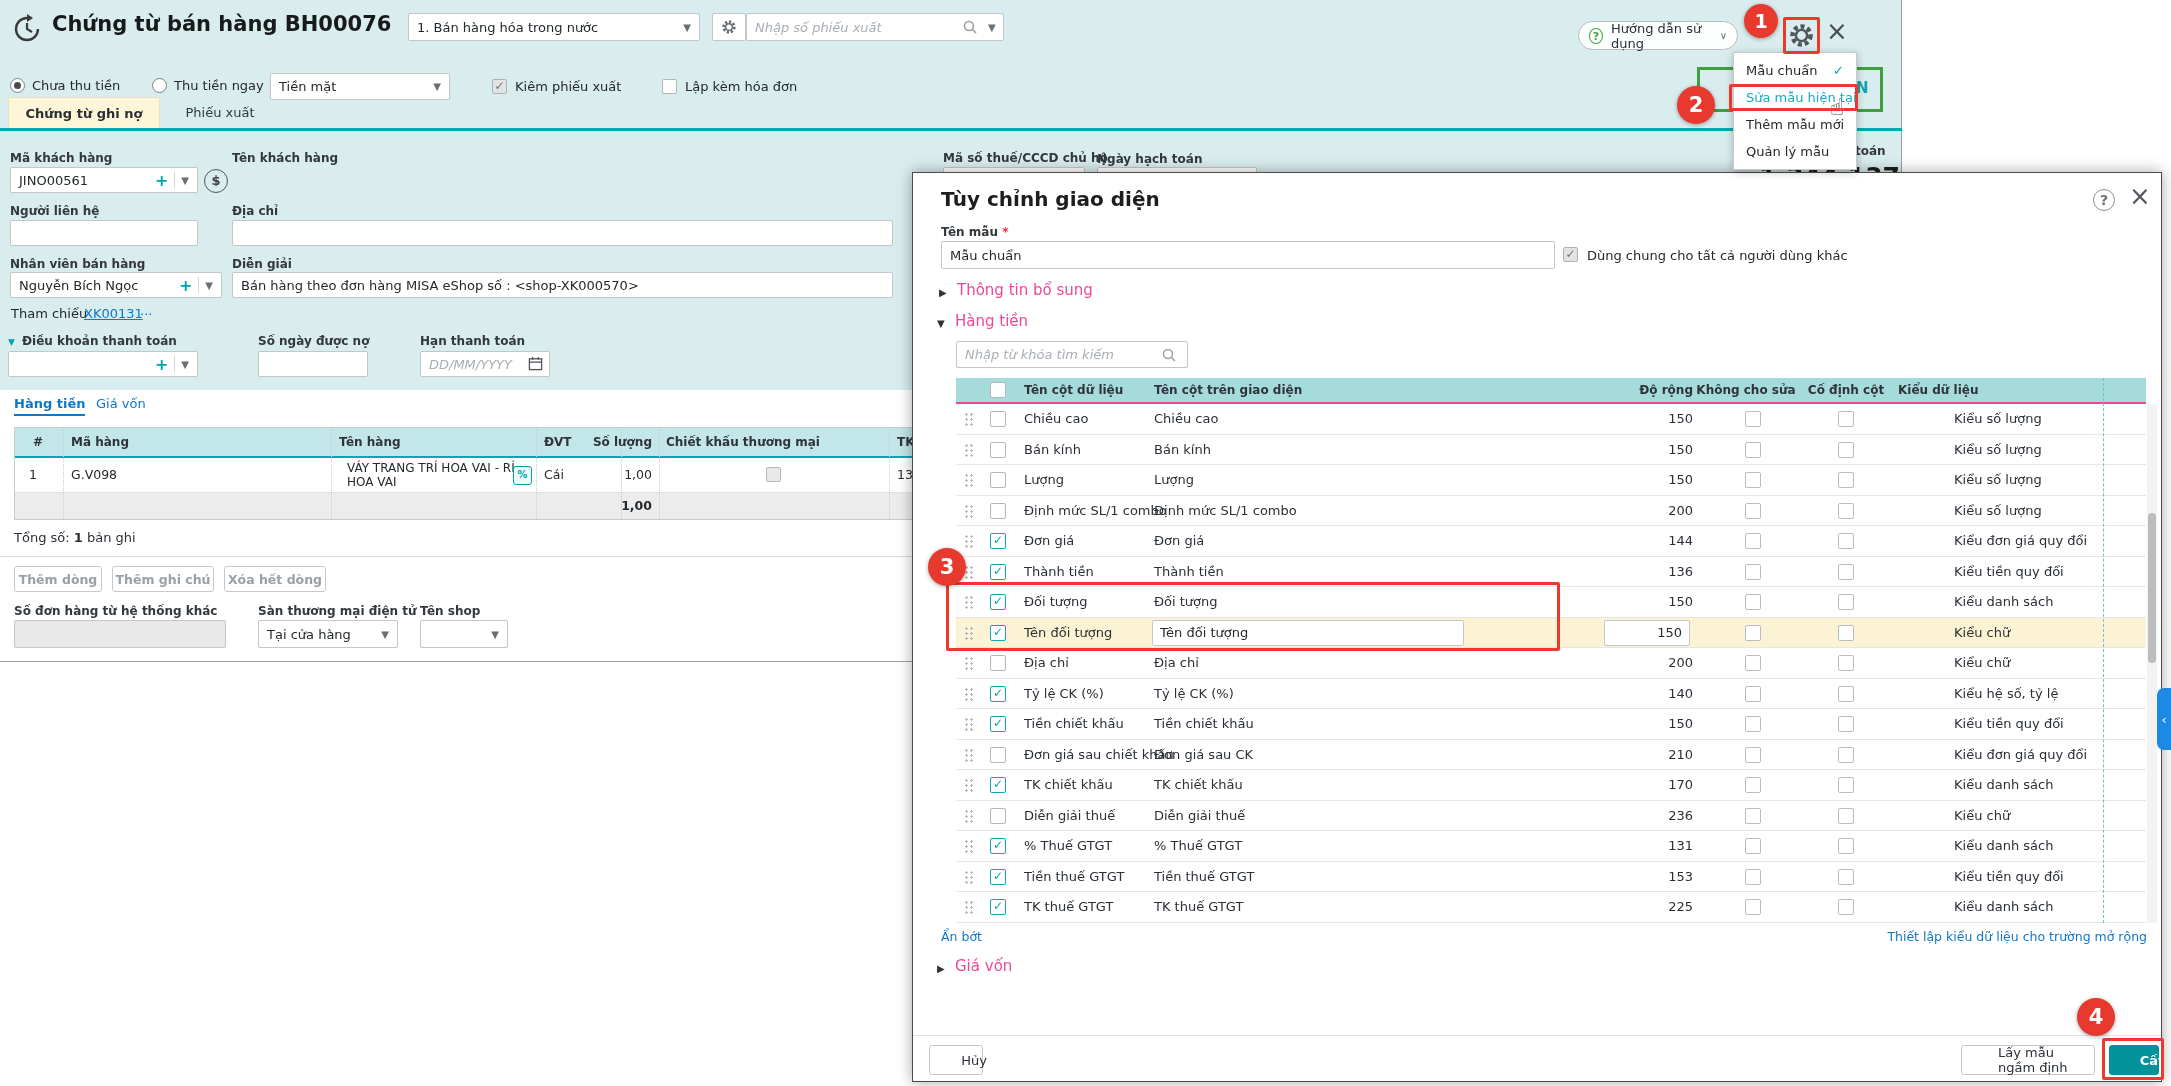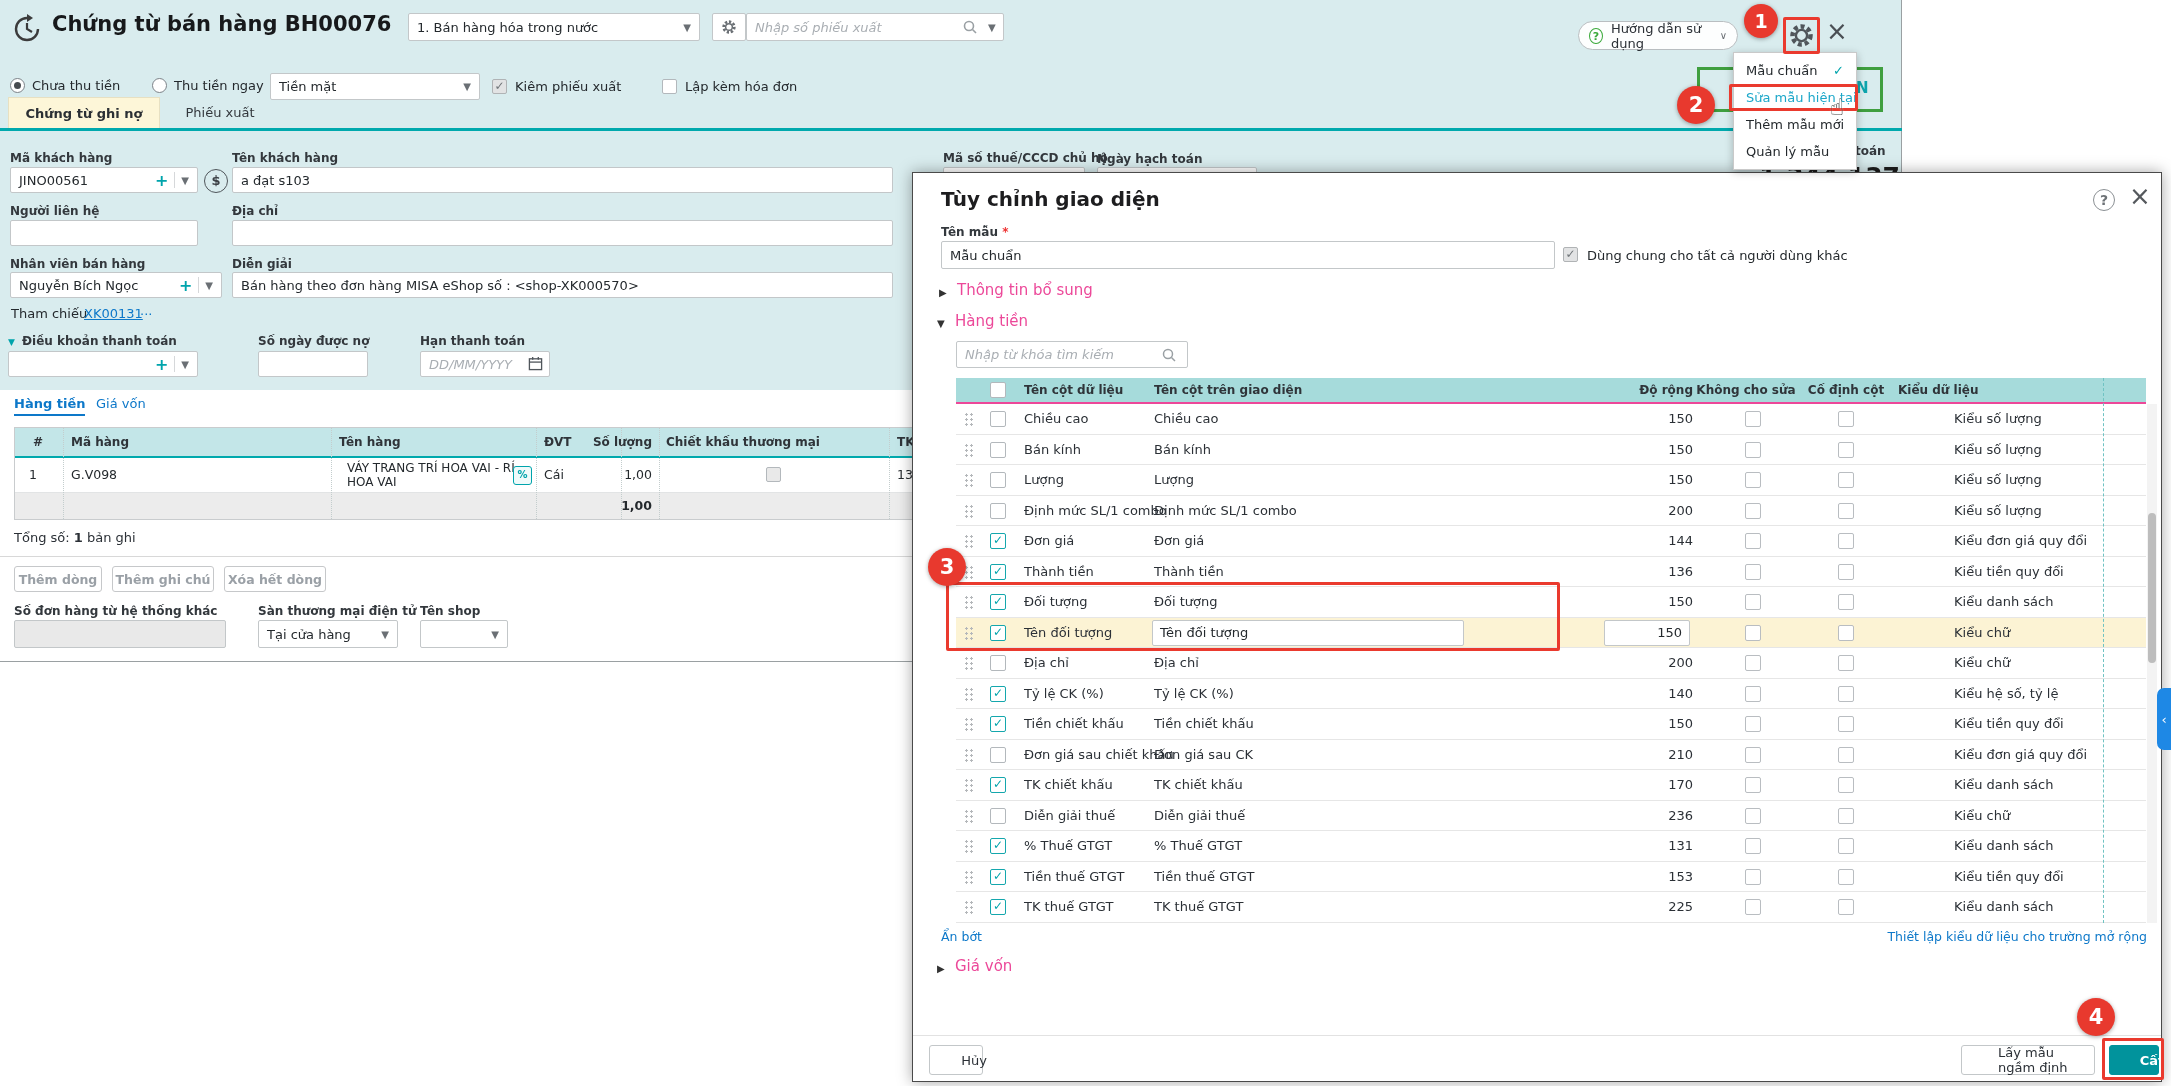--- a/index.html
+++ b/index.html
@@ -137,21 +137,21 @@
 
     <div class="greenbox"></div>
     <span class="abs" style="left:1856px;top:79px;font-size:15px;font-weight:bold;color:#0ea5ad;z-index:11;">N</span>
     <span class="abs nw" style="left:1855px;top:144px;font-size:12px;font-weight:bold;color:#33383d;">toán</span>
     <div class="clipnum">1.344.137</div>
 
     <span class="radio on" style="left:10px;top:78px;"></span>
     <span class="txt" style="left:32px;top:78px;">Chưa thu tiền</span>
     <span class="radio" style="left:152px;top:78px;"></span>
     <span class="txt" style="left:174px;top:78px;">Thu tiền ngay</span>
-    <div class="inp" style="left:270px;top:73px;width:210px;height:27px;">
+    <div class="inp" style="left:270px;top:73px;width:180px;height:27px;">
       <span>Tiền mặt</span>
         <span class="caret">▼</span>
     </div>
     <span class="cbx gray" style="left:492px;top:79px;"></span>
     <span class="txt" style="left:515px;top:79px;">Kiêm phiếu xuất</span>
     <span class="cbx" style="left:662px;top:79px;"></span>
     <span class="txt" style="left:685px;top:79px;">Lập kèm hóa đơn</span>
 
     <div class="tab1">
         <span>Chứng từ ghi nợ</span>
@@ -163,23 +163,20 @@
 
     <span class="lbl" style="left:10px;top:151px;">Mã khách hàng</span>
     <div class="inp" style="left:10px;top:167px;width:188px;height:26px;">
       <span>JINO00561</span>
         <span class="plus">+</span>
         <span class="vdiv"></span>
         <span style="color:#6a6f74;font-size:10px;">▼</span>
     </div>
     <span class="abs" style="left:204px;top:169px;width:24px;height:24px;border:1.6px solid #50565b;border-radius:50%;box-sizing:border-box;text-align:center;line-height:21px;font-weight:bold;font-size:13px;color:#3c4146;">$</span>
     <span class="lbl" style="left:232px;top:151px;">Tên khách hàng</span>
-    <div class="inp" style="left:232px;top:167px;width:661px;height:26px;">
-        <span>a đạt s103</span>
-      </div>
     <span class="lbl" style="left:943px;top:151px;">Mã số thuế/CCCD chủ hộ</span>
     <div class="inp" style="left:943px;top:167px;width:142px;height:26px;"></div>
     <span class="lbl" style="left:1097px;top:152px;">Ngày hạch toán</span>
     <div class="inp" style="left:1097px;top:167px;width:160px;height:26px;"></div>
 
     <span class="lbl" style="left:10px;top:204px;">Người liên hệ</span>
     <div class="inp" style="left:10px;top:220px;width:188px;height:26px;"></div>
     <span class="lbl" style="left:232px;top:204px;">Địa chỉ</span>
     <div class="inp" style="left:232px;top:220px;width:661px;height:26px;"></div>
 

